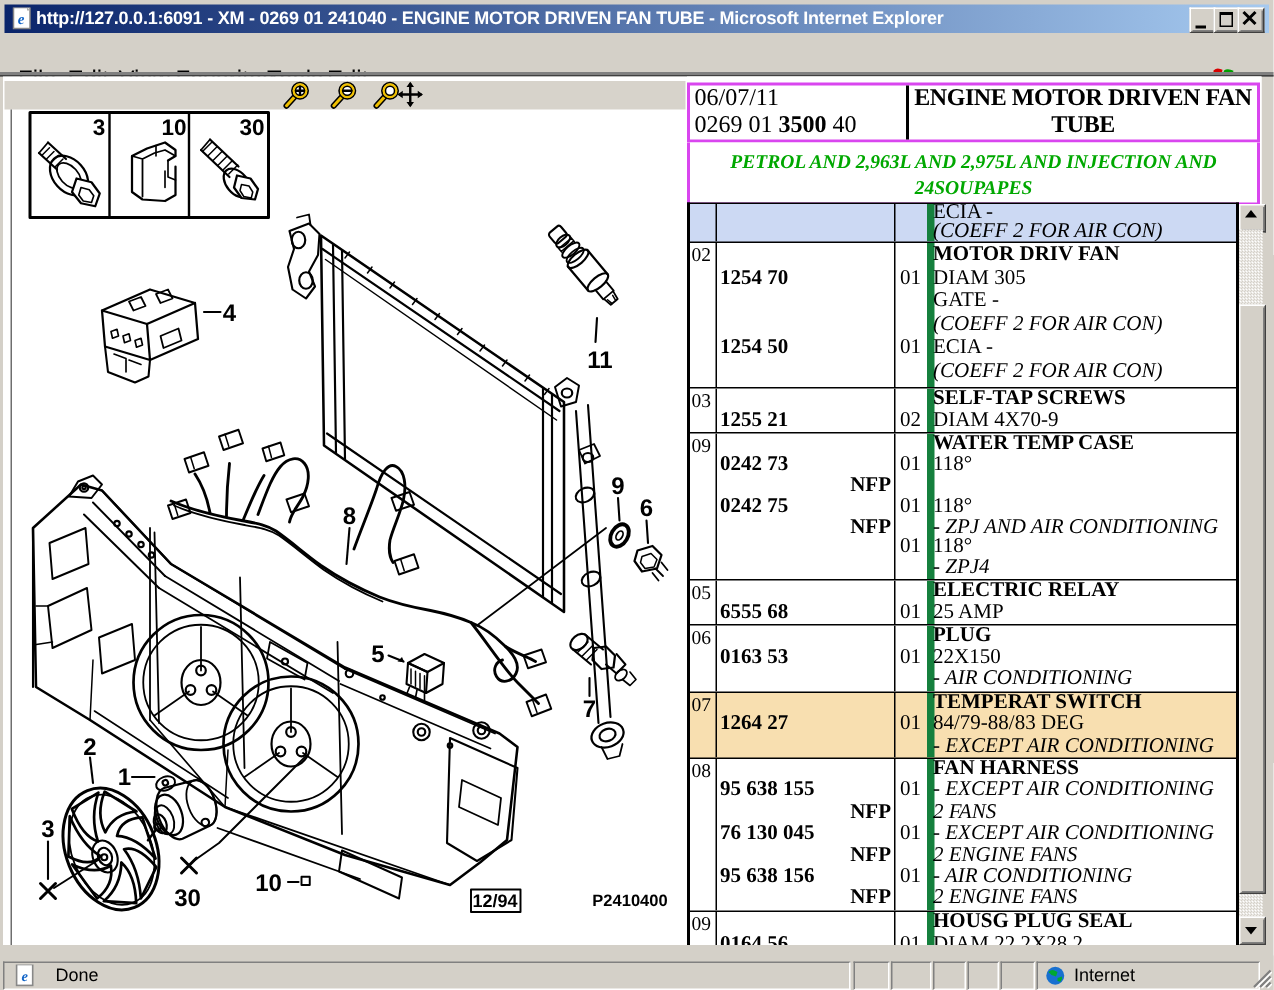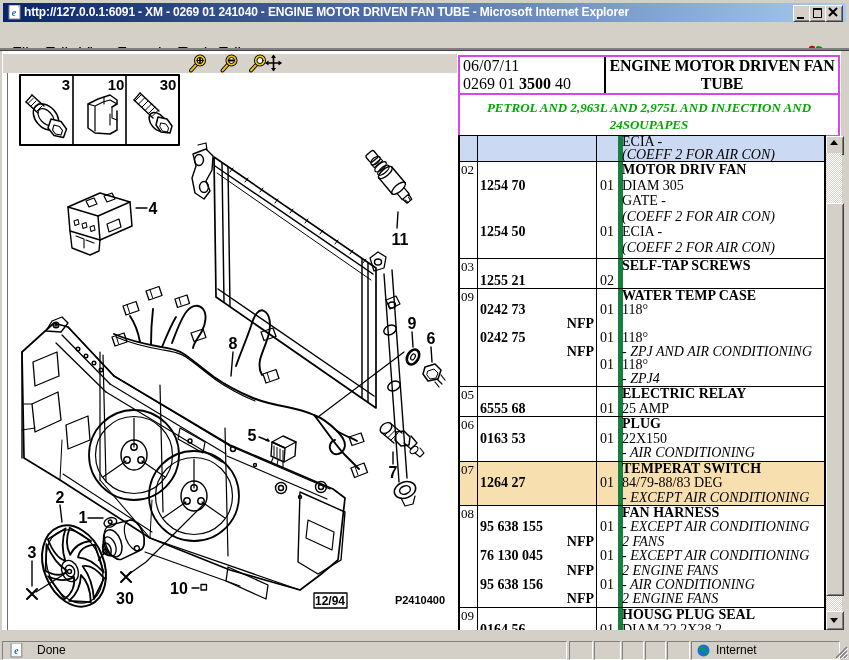--- a/index.html
+++ b/index.html
@@ -121,20 +121,21 @@
           <div class="c2">
             <div class="ln " style="height:14.5px;line-height:14.5px">&nbsp;</div>
             <div class="ln b" style="height:14.5px;line-height:14.5px">1255 21</div>
           </div>
           <div class="c3">
             <div class="ln " style="height:14.5px;line-height:14.5px">&nbsp;</div>
             <div class="ln " style="height:14.5px;line-height:14.5px">02</div>
           </div>
           <div class="c4">
             <div class="ln b" style="height:14.5px;line-height:14.5px">SELF-TAP SCREWS</div>
+            <div class="ln " style="height:14.5px;line-height:14.5px">DIAM 4X70-9</div>
           </div>
         </div>
         <div class="row" style="top:153px;height:97px;">
           <div class="c1">09</div>
           <div class="c2">
             <div class="ln " style="height:13.9px;line-height:13.9px">&nbsp;</div>
             <div class="ln b" style="height:13.9px;line-height:13.9px">0242 73</div>
             <div class="ln r" style="height:13.9px;line-height:13.9px">NFP</div>
             <div class="ln b" style="height:13.9px;line-height:13.9px">0242 75</div>
             <div class="ln r" style="height:13.9px;line-height:13.9px">NFP</div>

